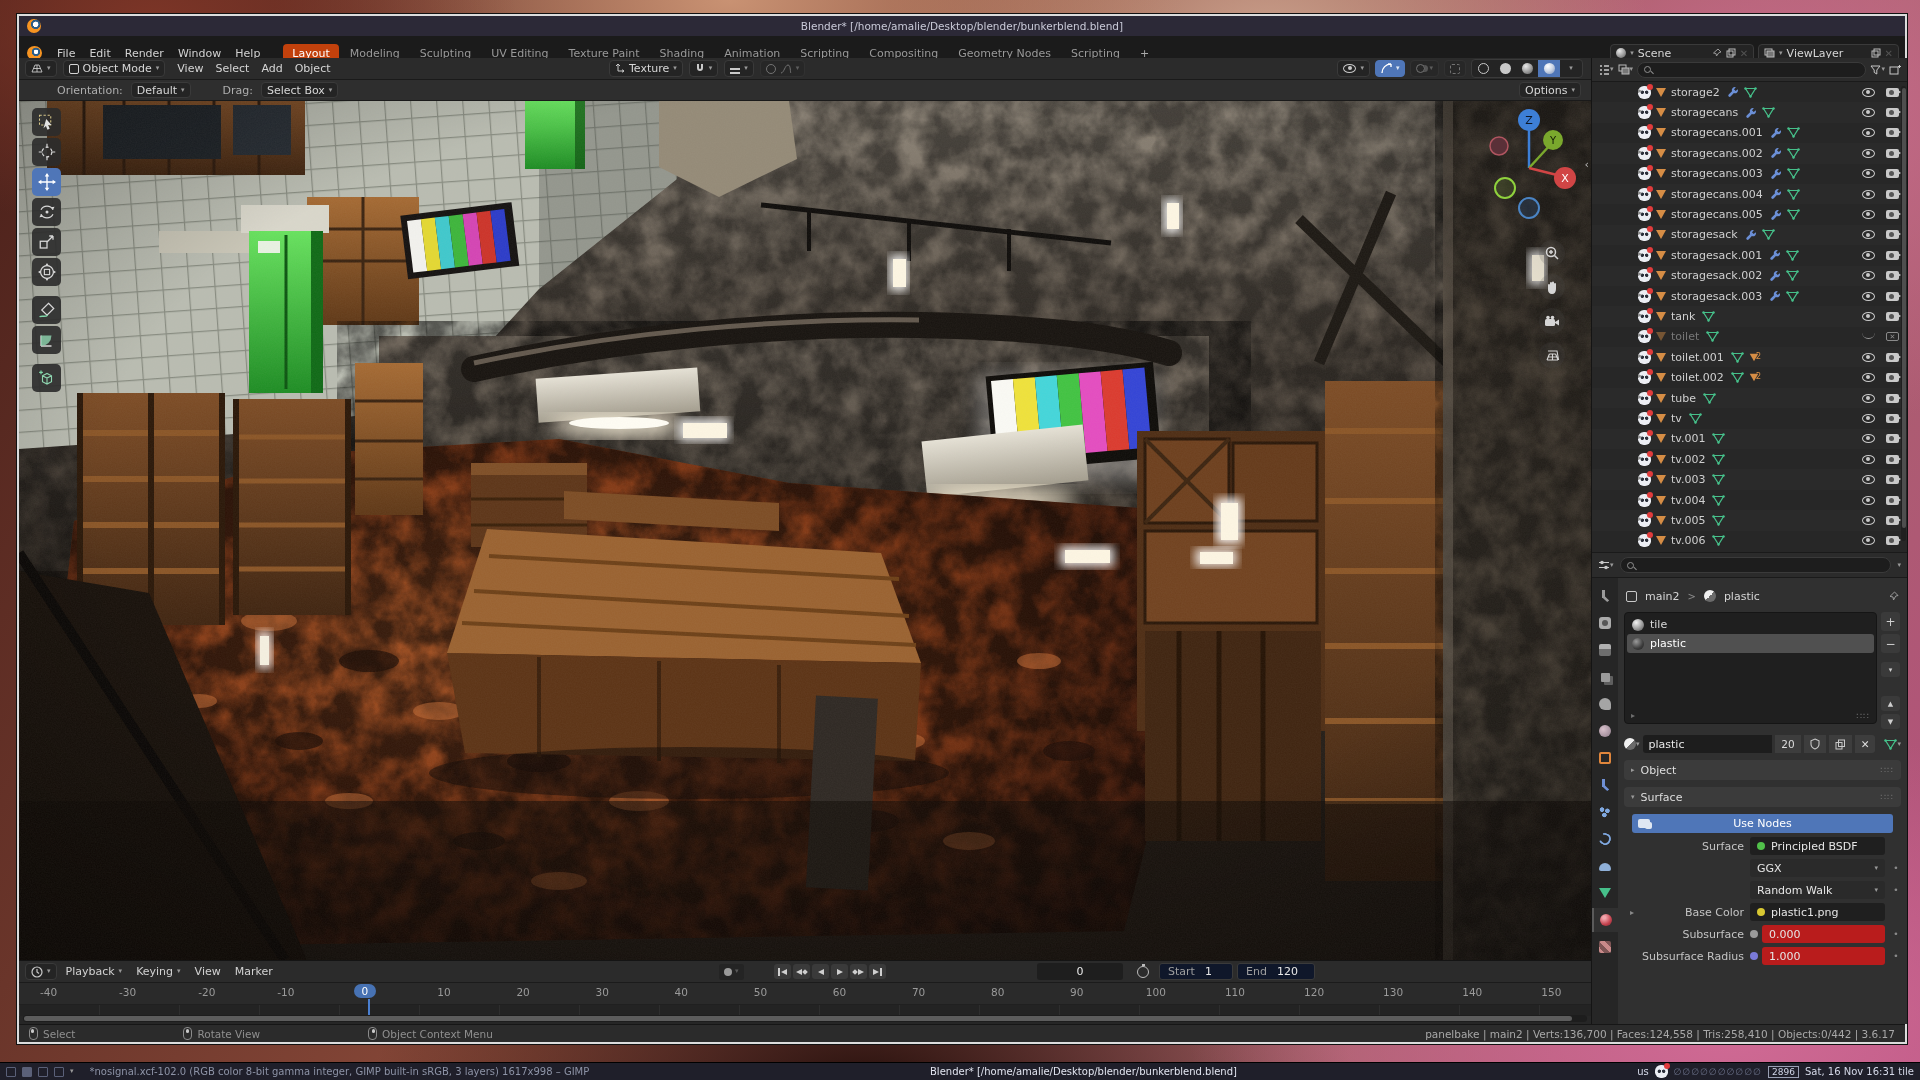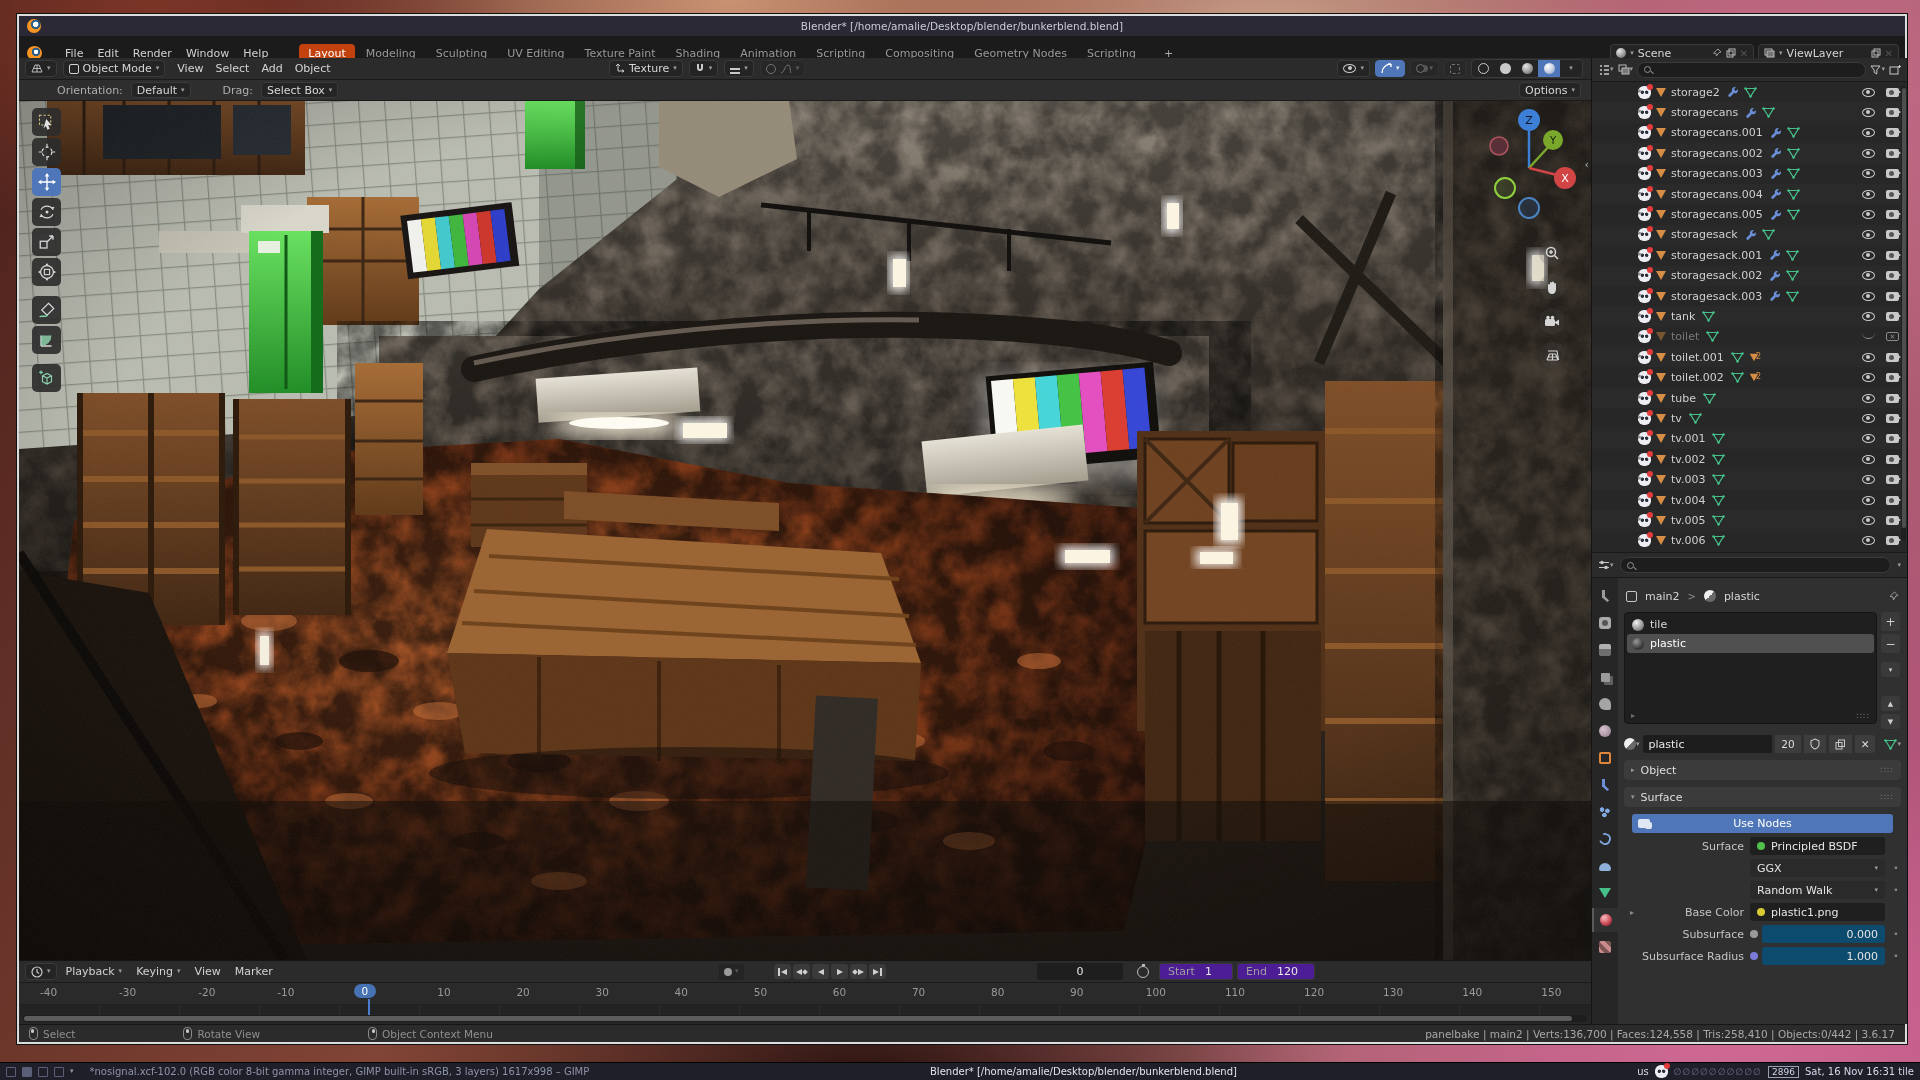--- a/index.html
+++ b/index.html
@@ -10,21 +10,21 @@
  radial-gradient(640px 420px at 66% 4%,#caa08c 0%,transparent 60%),
  radial-gradient(700px 500px at 92% 10%,#c76a8c 0%,transparent 65%),
  radial-gradient(900px 500px at 90% 95%,#d06a95 0%,transparent 60%),
  radial-gradient(700px 300px at 45% 100%,#2a120e 0%,transparent 70%),
  linear-gradient(120deg,#4a201a,#8a4a3a 45%,#a8636a 75%,#b44f7e)}
  
 
 .bwin{position:absolute;left:17px;top:14px;width:1890px;height:1030px;background:#1f1f1f;border:2px solid #dcdcdc;box-shadow:0 0 0 1px #111}
 .titlebar{position:absolute;left:0;top:0;width:100%;height:20px;background:#2c2937;display:flex;align-items:center;justify-content:center;color:#c9cad8;font-size:10.5px}
 .blogo{position:absolute;left:8px;top:3px;width:14px;height:14px;border-radius:50%;background:radial-gradient(circle at 62% 38%,#fff 0 2.5px,#2c5d87 3px 4.5px,#f79421 5px 100%)}
-.topbar{position:absolute;left:0;top:20px;width:100%;height:34px;background:#1b1b1b;display:flex;align-items:center;padding:0 6px;gap:10px}
+.topbar{position:absolute;left:0;top:20px;width:100%;height:34px;background:#1b1b1b;display:flex;align-items:center;padding:0 6px;gap:2px}
 .blogo2{width:15px;height:14px;border-radius:50%;background:radial-gradient(circle at 60% 42%,#fff 0 2px,#2c5d87 2.5px 4px,#f79421 4.5px 100%);margin:0 6px 0 2px}
 .menu{color:#d2d2d2;font-size:11px;padding:2px 7px;border-radius:3px}
 .tabs{display:flex;margin-left:14px;gap:2px}
 .tab{color:#999;font-size:11px;padding:2.5px 9px;border-radius:4px 4px 0 0}
 .tab.active{background:#c2410c;color:#fff}
 .tab.add{color:#aaa}
 .sceneblk{margin-left:auto;display:flex;align-items:center;gap:4px}
 .pill{display:flex;align-items:center;background:#242424;border:1px solid #3a3a3a;border-radius:4px;height:18px;padding:0 5px;gap:4px;color:#d6d6d6;font-size:11px}
 .chv{font-size:7px;color:#9a9a9a;line-height:1}
 .dim{opacity:.45}
@@ -65,21 +65,21 @@
 .tb.play{background:#3a3a3a}
 .tri{width:0;height:0;border-top:3.5px solid transparent;border-bottom:3.5px solid transparent}
 .tri.r{border-left:6px solid #cfcfcf}.tri.l{border-right:6px solid #cfcfcf}
 .bar{width:2px;height:8px;background:#cfcfcf}
 .dia{width:4px;height:4px;background:#cfcfcf;transform:rotate(45deg)}
 .autokey{position:absolute;left:700px;display:flex;align-items:center;gap:3px;background:#242424;border-radius:3px;height:16px;padding:0 5px}
 .adot{width:8px;height:8px;border-radius:50%;background:#9a9a9a}
 .framefld{position:absolute;left:1018px;width:86px;height:17px;background:#1e1e1e;border-radius:3px;color:#e8e8e8;font-size:11px;display:flex;align-items:center;justify-content:center}
 .stopw{position:absolute;left:1118px;width:12px;height:12px;border:1.4px solid #bbb;border-radius:50%}
 .stopw::before{content:'';position:absolute;left:3.5px;top:-3px;width:3px;height:2px;background:#bbb}
-.sefld{position:absolute;height:17px;background:#4c1d95;border:1px solid #3a3a3a;border-radius:3px;color:#9e9e9e;font-size:11px;display:flex;align-items:center;gap:10px;padding:0 8px}
+.sefld{position:absolute;height:17px;background:#0f172a;border:1px solid #3a3a3a;border-radius:3px;color:#9e9e9e;font-size:11px;display:flex;align-items:center;gap:10px;padding:0 8px}
 .sefld b{color:#e8e8e8;font-weight:normal}
 .ruler{position:absolute;left:0;top:22px;width:100%;height:22px;background:#2a2a2a;border-bottom:1px solid #202020}
 .ticks{display:flex;margin-left:-10px}
 .tick{width:80px;display:flex;justify-content:center;color:#9a9a9a;font-size:10.5px;padding-top:3px}
 .tnum.cur{background:#4772b3;color:#fff;padding:1px 8px;border-radius:9px;margin-top:-2px}
 .framestrip{position:absolute;left:0;top:44px;width:100%;height:11px;background:#232323;
  background-image:repeating-linear-gradient(90deg,#2e2e2e 0 1px,transparent 1px 80px)}
 .playhead{position:absolute;left:349px;top:38px;width:2px;height:18px;background:#4a7fd0}
 .tscroll{position:absolute;left:4px;right:4px;bottom:2px;height:7px;background:#1d1d1d;border-radius:4px}
 .tscroll::after{content:'';position:absolute;left:1px;top:1px;bottom:1px;width:99%;background:#5c5c5c;border-radius:4px}
@@ -161,21 +161,21 @@
 .chip{height:18px;background:#3d3d3d;color:#ddd;display:flex;align-items:center;padding:0 6px;font-size:10.5px}
 .panelhead{margin-top:7px;height:20px;background:#3b3b3b;border-radius:4px;display:flex;align-items:center;gap:6px;padding:0 7px;color:#dedede}
 .grip{margin-left:auto;color:#707070;font-size:9px;letter-spacing:1px}
 .usenodes{margin:7px 8px 2px 8px;height:19px;background:#4f76b8;border-radius:3px;display:flex;align-items:center;justify-content:center;color:#fff;gap:6px;position:relative}
 .un-ic{position:absolute;left:6px;width:12px;height:9px;background:#dfe7f2;border-radius:2px}
 .un-ic::after{content:'';position:absolute;left:7px;top:3px;width:7px;height:7px;background:#dfe7f2;border-radius:2px}
 .prow{display:flex;align-items:center;margin-top:4px;gap:6px}
 .plabel{width:104px;text-align:right;color:#c3c3c3;flex:none}
 .pfield{flex:1;height:18px;background:#1f1f1f;border-radius:3px;display:flex;align-items:center;gap:6px;padding:0 7px;color:#e5e5e5}
 .pfield.dd{background:#2a2a2a}
-.pfield.slider{background:#0c4a6e;justify-content:flex-end}
+.pfield.slider{background:#b91c1c;justify-content:flex-start}
 .dot{width:8px;height:8px;border-radius:50%;flex:none}
 .ddchv{margin-left:auto}
 .deco{width:10px;flex:none;color:#8a8a8a;text-align:center;font-size:9px}
 .exp{width:10px;flex:none;color:#8a8a8a;font-size:8px;text-align:right}
 
 
 .taskbar{position:absolute;left:0;top:1062px;width:100%;height:18px;background:#1f1f2a;border-top:1px solid #000;display:flex;align-items:center;padding:0 6px;gap:6px;color:#9aa0b4;font-size:10px;z-index:10}
 .tag{width:10px;height:10px;border:1px solid #5a6078;border-radius:1px}
 .tag.on{background:#5a6078}
 .gimptitle{color:#8d93a6;margin-left:10px;white-space:nowrap;overflow:hidden;max-width:640px}

